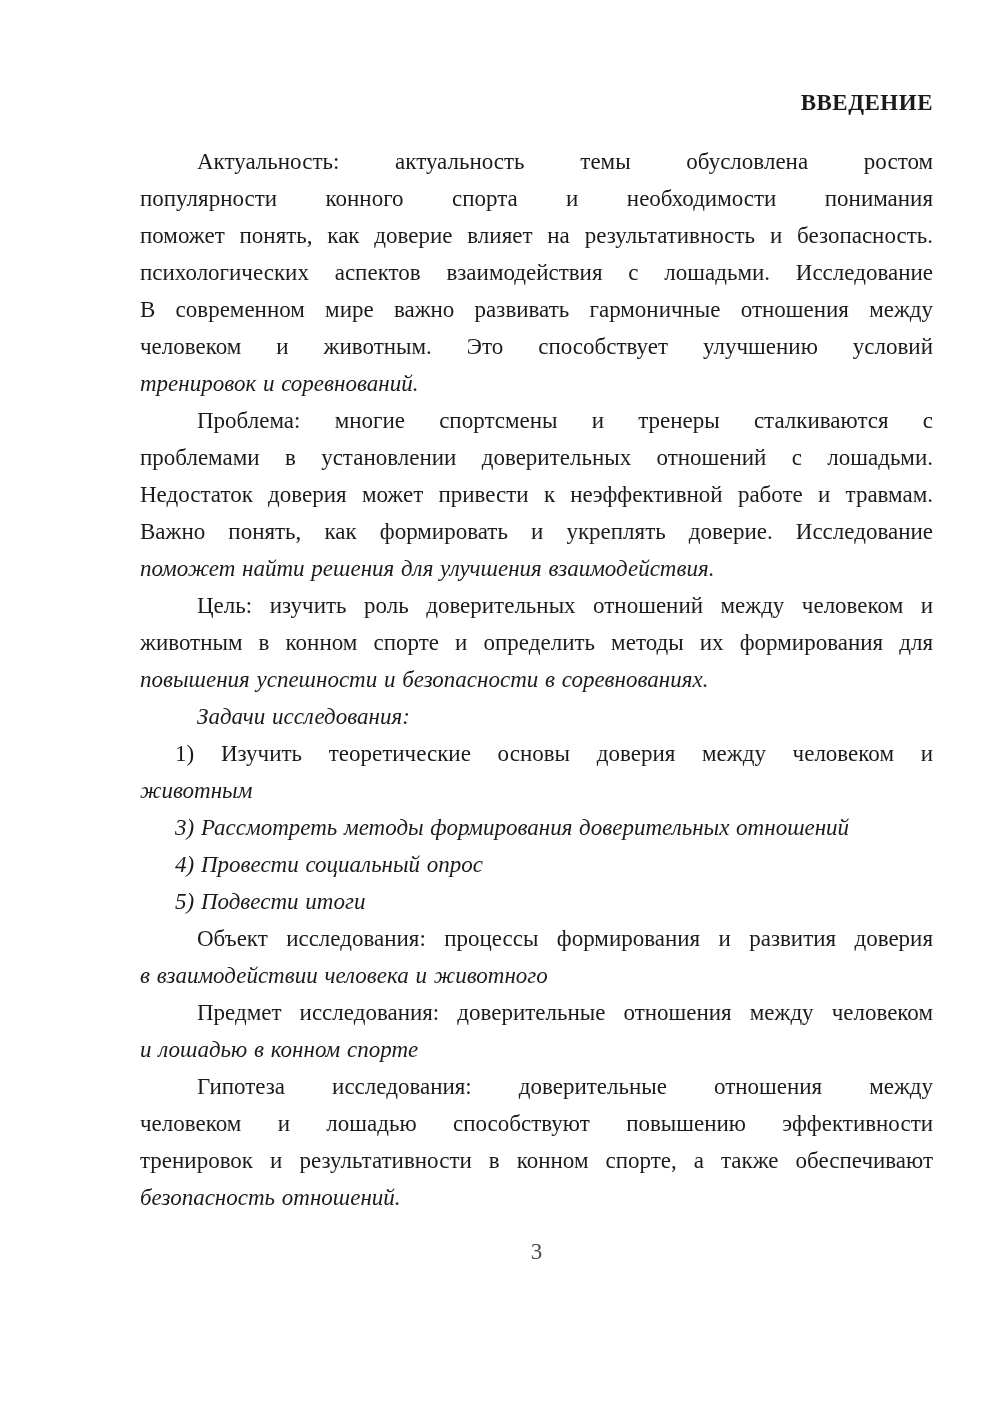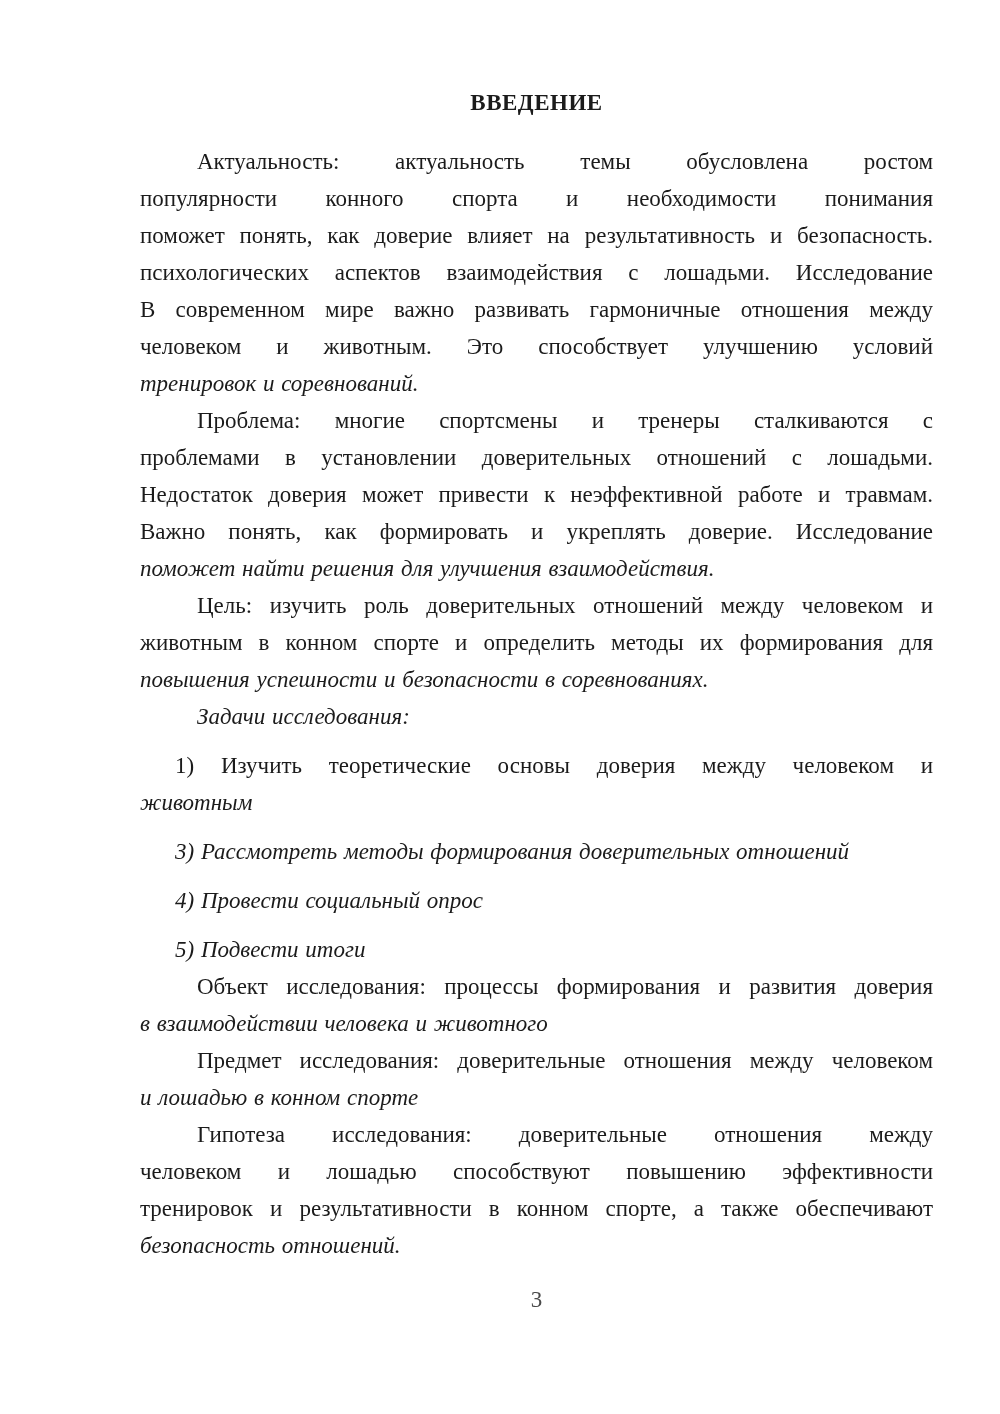--- a/index.html
+++ b/index.html
@@ -13,31 +13,31 @@
     height: 1414px;
     background: #ffffff;
     box-sizing: border-box;
     padding: 84px 67px 0 140px;
     font-family: "Liberation Serif", "DejaVu Serif", serif;
     font-size: 23px;
     color: #1b1b1b;
     overflow: hidden;
   }
   .doc-title {
-    text-align: center;
+    text-align: right;
     font-weight: bold;
     line-height: 37px;
     letter-spacing: 0.5px;
     margin-bottom: 22px;
   }
   .para {
     margin: 0;
   }
   .para.list {
-    margin-top: 12px;
+    margin-top: 0;
   }
   .line {
     line-height: 37px;
     text-align: justify;
     text-align-last: justify;
     word-spacing: 1px;
   }
   .para.body .line.first {
     text-indent: 57px;
   }

